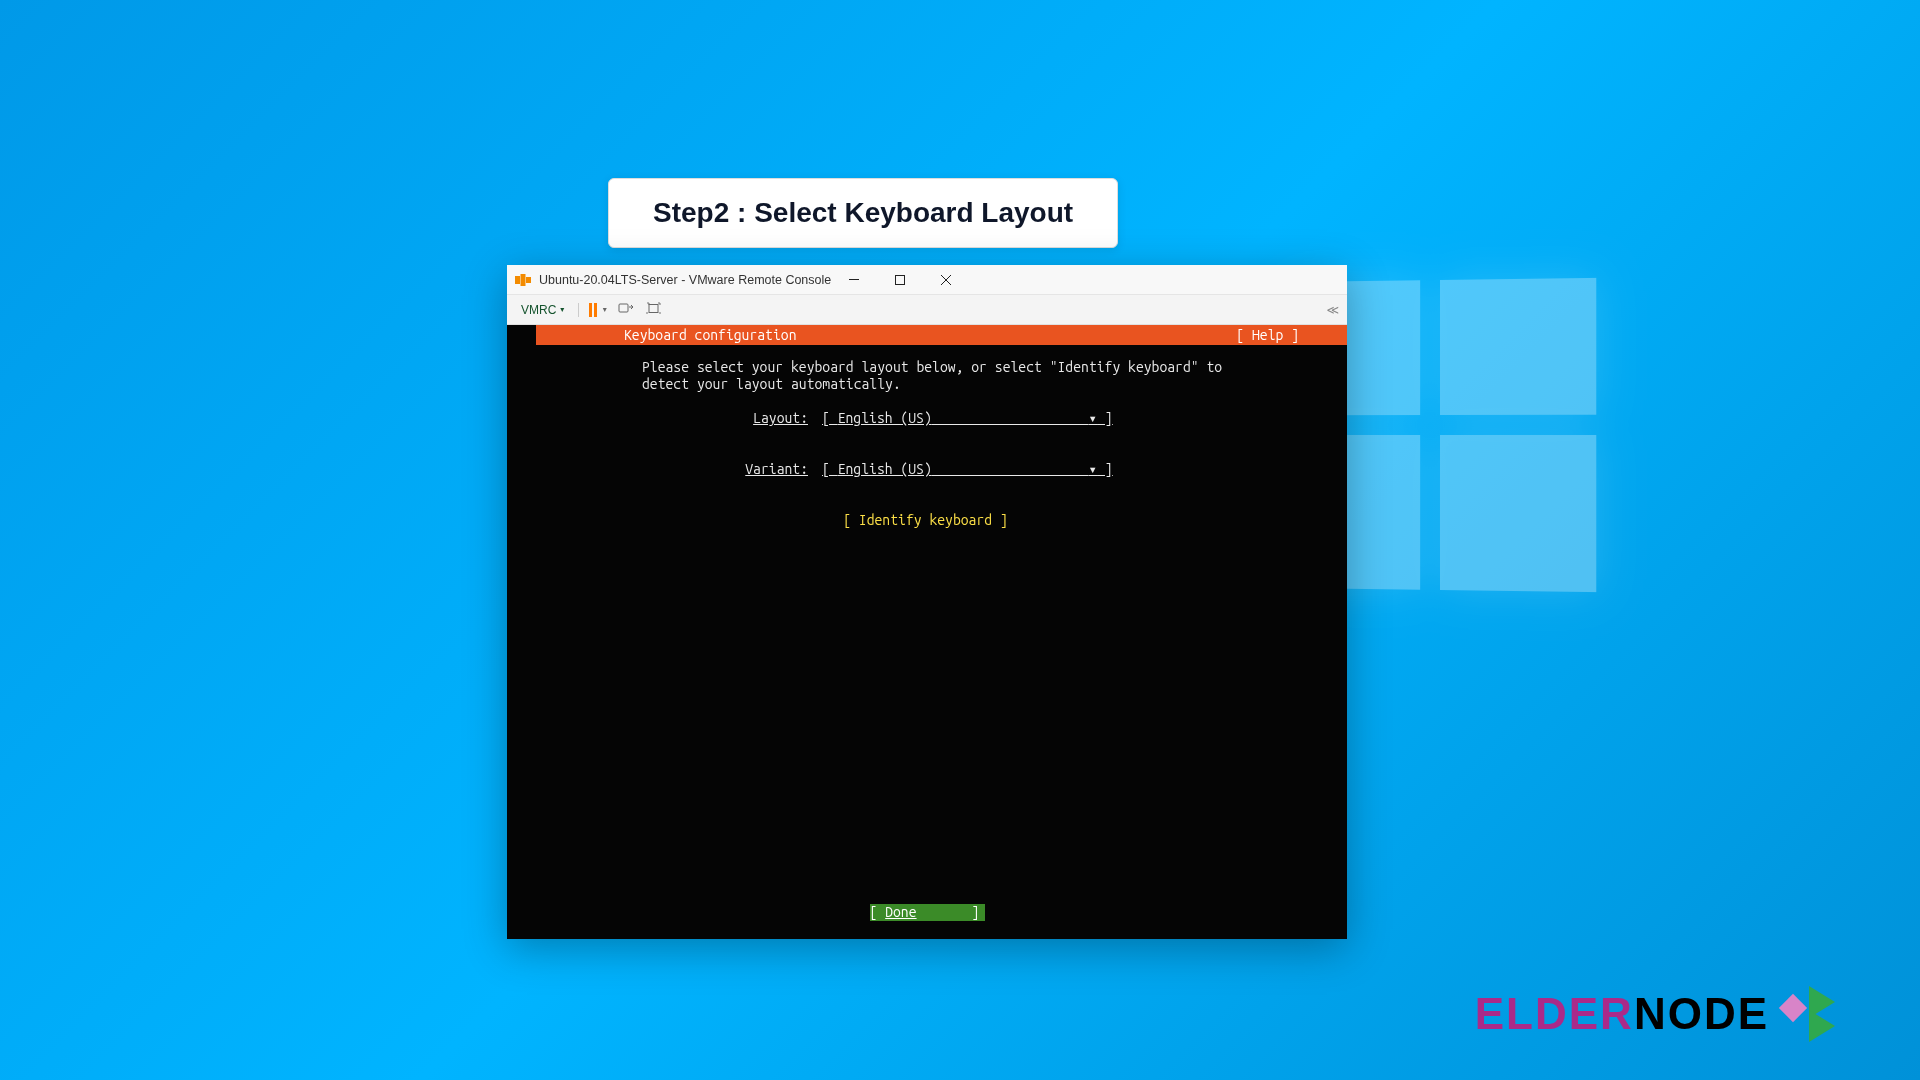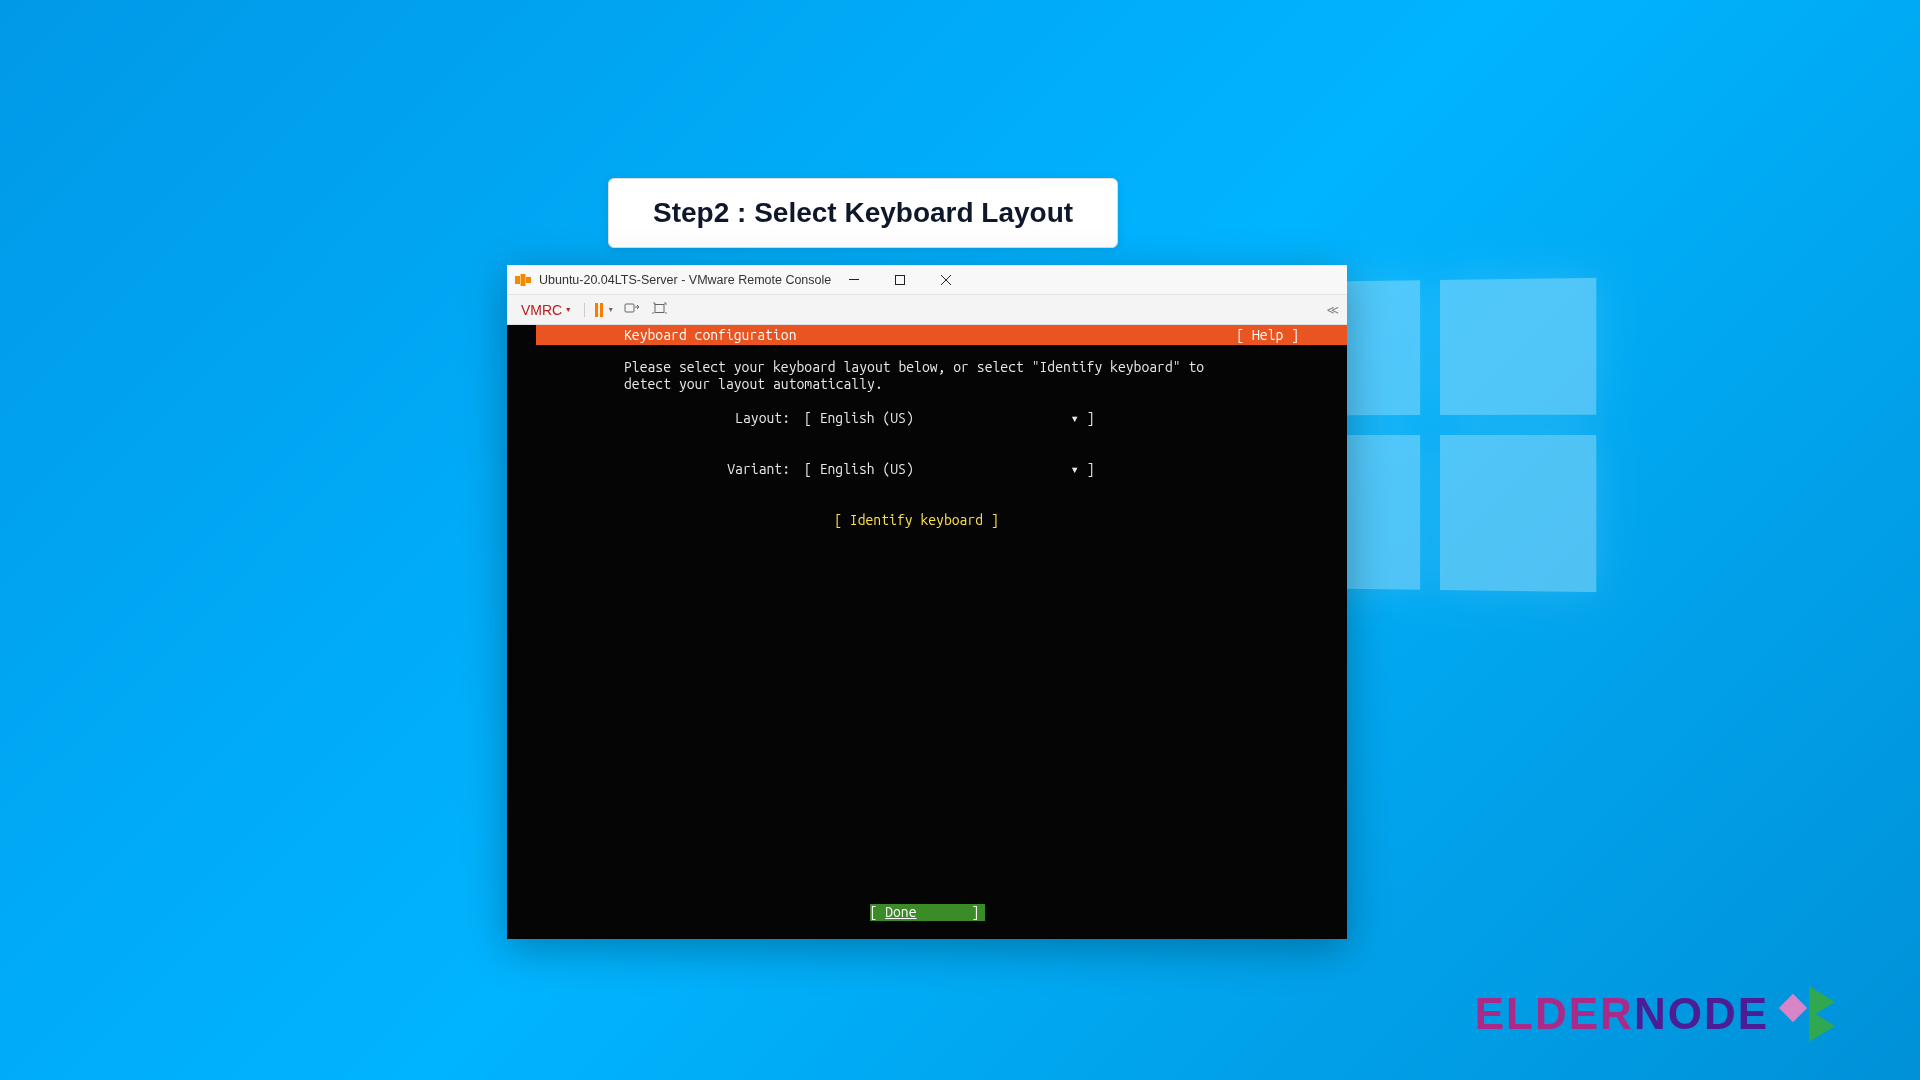--- a/index.html
+++ b/index.html
@@ -93,22 +93,22 @@
   height: 30px;
   display: flex;
   align-items: center;
   justify-content: space-between;
   padding: 0 10px;
   background: #f4f4f4;
   border-bottom: 1px solid #e0e0e0;
 }
 .toolbar .left { display: flex; align-items: center; gap: 10px; }
 .vmrc-menu {
-  font-size: 14px;
-  color: #b91c1c;
+  font-size: 12px;
+  color: #14532d;
   padding: 2px 4px;
   display: flex;
   align-items: center;
   gap: 4px;
 }
 .vmrc-menu::after { content: "▾"; font-size: 8px; }
 .pause-btn {
   display: flex;
   align-items: center;
   gap: 1.5px;
@@ -155,31 +155,33 @@
   height: 20px;
   display: flex;
   justify-content: space-between;
   align-items: center;
   padding: 0 48px 0 88px;
 }
 .hdr .help { letter-spacing: 0; }
 
 .body {
   padding: 14px 88px 0 88px;
+  margin-left: 18px;
 }
 .body .instr {
   color: #e9e9e9;
   margin-bottom: 17px;
 }
 
 .form-row {
   display: flex;
   white-space: pre;
   color: #e9e9e9;
   margin-bottom: 34px;
+  text-decoration: underline;
 }
 .form-row:nth-of-type(3) { margin-bottom: 34px; }
 .lbl { display: inline-block; width: 180px; text-align: right; padding-right: 14px; }
 .drop { display: inline-block; width: 330px; }
 .drop-arrow { margin-left: 0; }
 
 .identify {
   color: #fde047;
   text-align: center;
   padding-left: 0;
@@ -208,21 +210,21 @@
   display: flex;
   align-items: center;
   gap: 6px;
 }
 .watermark .txt {
   font-size: 44px;
   font-weight: 700;
   letter-spacing: 2px;
 }
 .watermark .elder { color: #aa2a89; }
-.watermark .node { color: #4c1d95; }
+.watermark .node { color: #000000; }
 .watermark .shape {
   position: relative;
   width: 70px;
   height: 56px;
 }
 .watermark .tri {
   position: absolute;
   width: 0; height: 0;
   border-left: 26px solid #2fa84f;
   border-top: 16px solid transparent;

